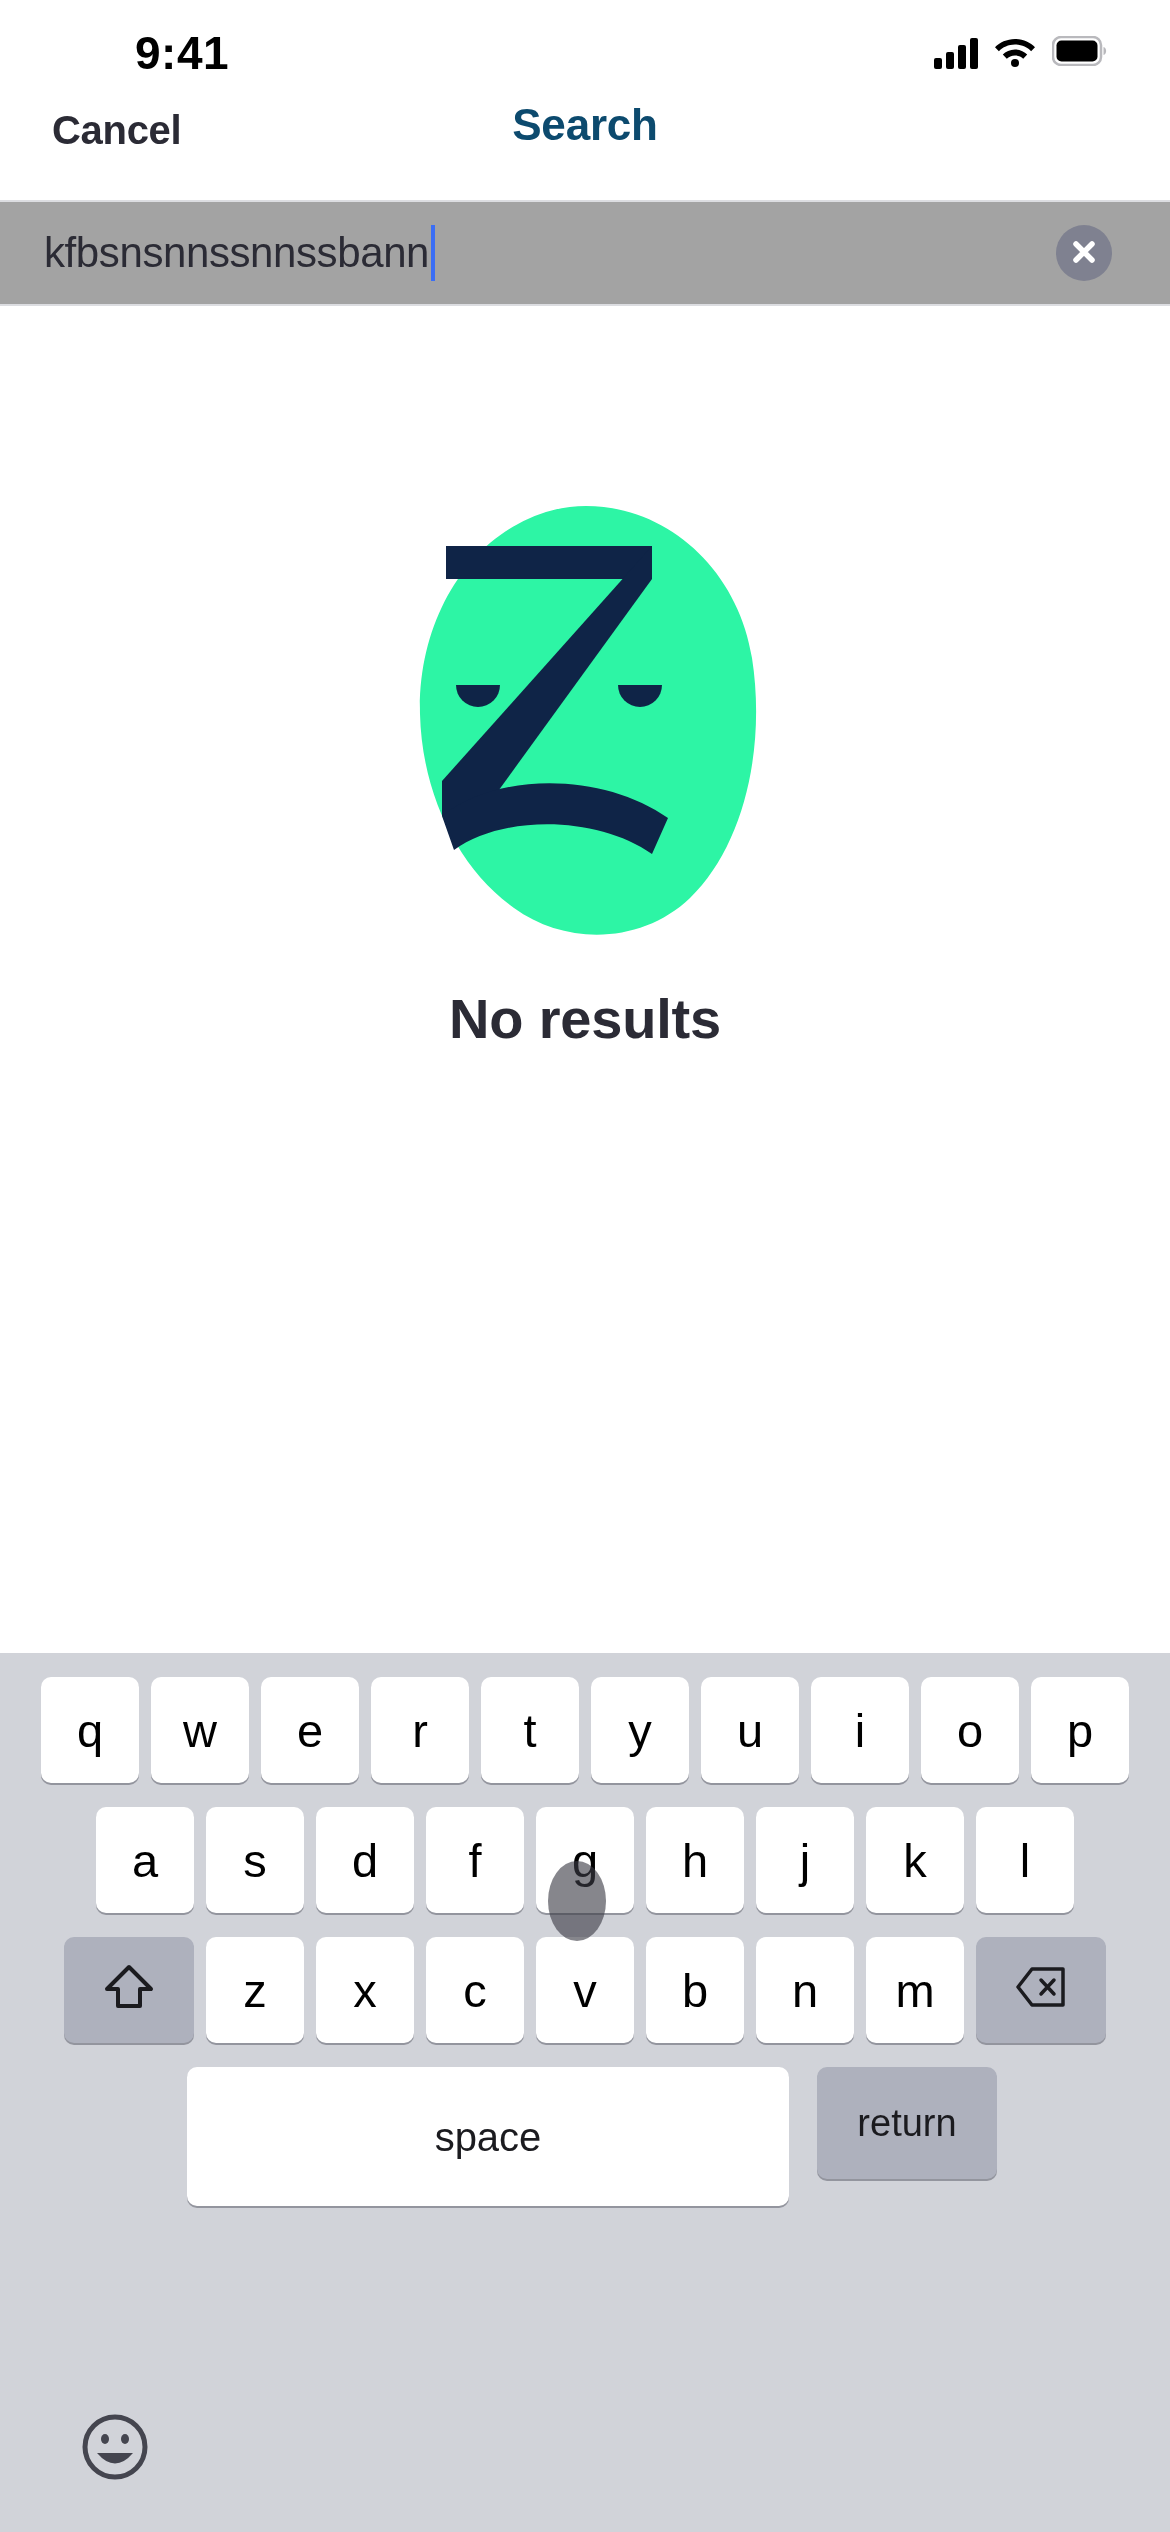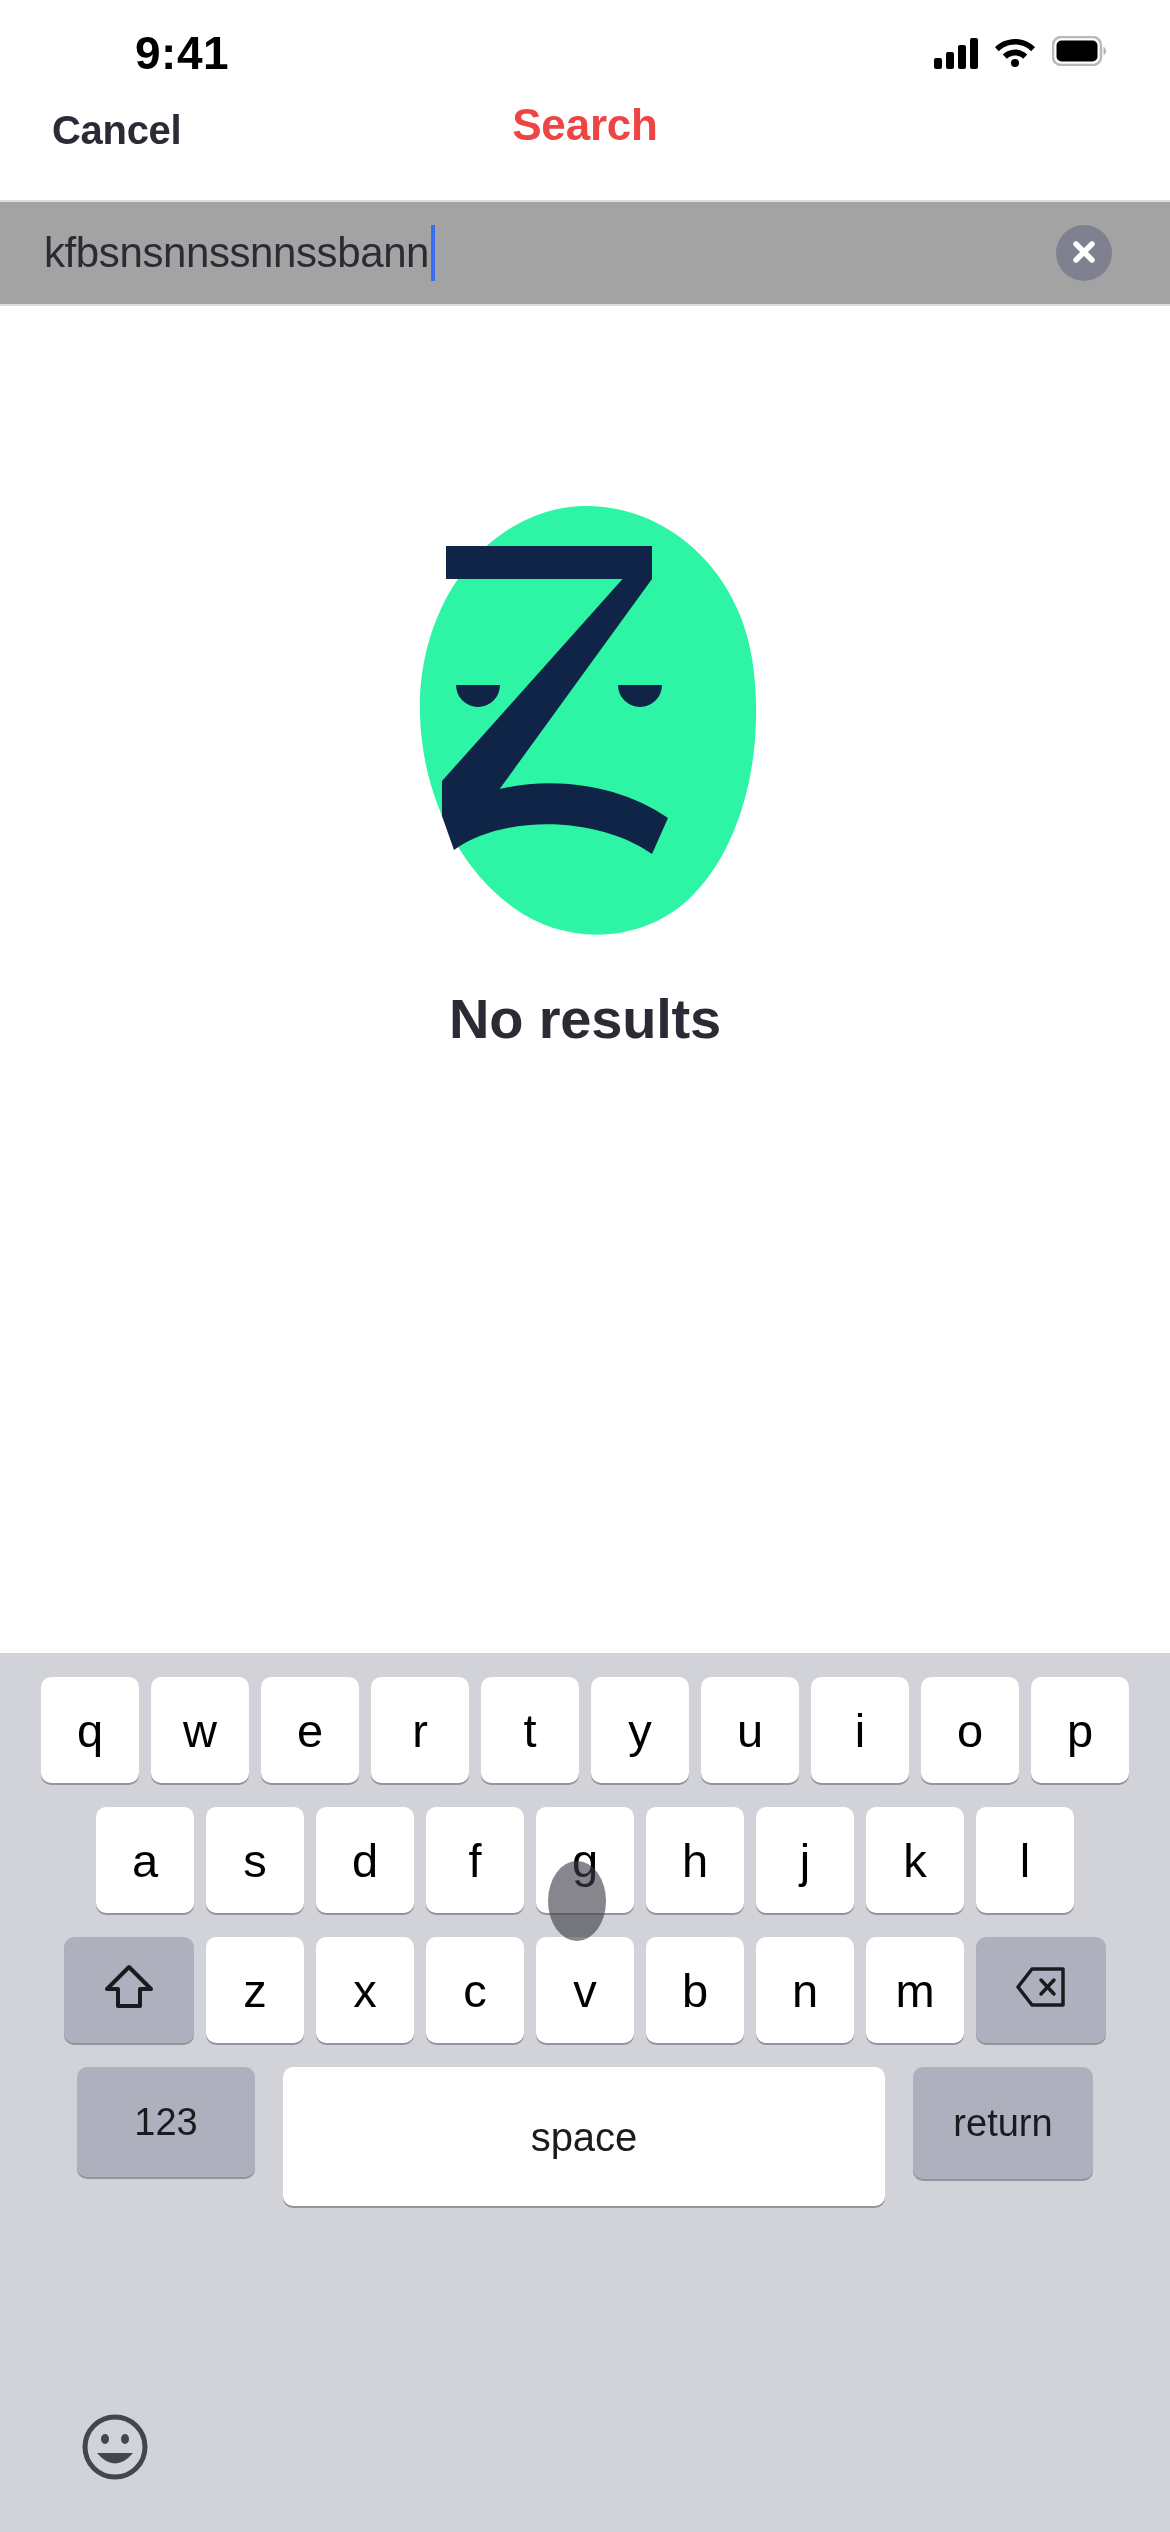--- a/index.html
+++ b/index.html
@@ -80,21 +80,21 @@
     border: none;
     font-family: "Liberation Sans", sans-serif;
     cursor: pointer;
     padding: 8px 4px;
   }
   .nav-title {
     width: 100%;
     text-align: center;
     font-size: 44px;
     font-weight: 700;
-    color: #ef4444;
+    color: #0c4a6e;
     letter-spacing: -0.2px;
   }
 
   
   .search-wrap {
     flex: 0 0 106px;
     height: 106px;
     border-top: 2px solid #dcdde1;
     border-bottom: 2px solid #dcdde1;
     background: #a3a3a3;
@@ -401,21 +401,20 @@
         <span>
           <svg viewBox="0 0 52 48">
             <path d="M17 6 L48 6 L48 42 L17 42 L3 24 Z" fill="none" stroke="#1b1b1f" stroke-width="3.5" stroke-linejoin="round"></path>
             <path d="M26 17 L39 31 M39 17 L26 31" stroke="#1b1b1f" stroke-width="3.5" stroke-linecap="round"></path>
           </svg>
         </span>
       </button>
     </div>
 
     <div class="kb-row r4">
-      <button class="key mod numkey">123</button>
       <button class="key space">space</button>
       <button class="key mod returnkey">return</button>
     </div>
 
     <div class="touch-dot"></div>
 
     <div class="kb-bottom">
       <button class="emoji-key">
         <span>
           <svg viewBox="0 0 70 70">

